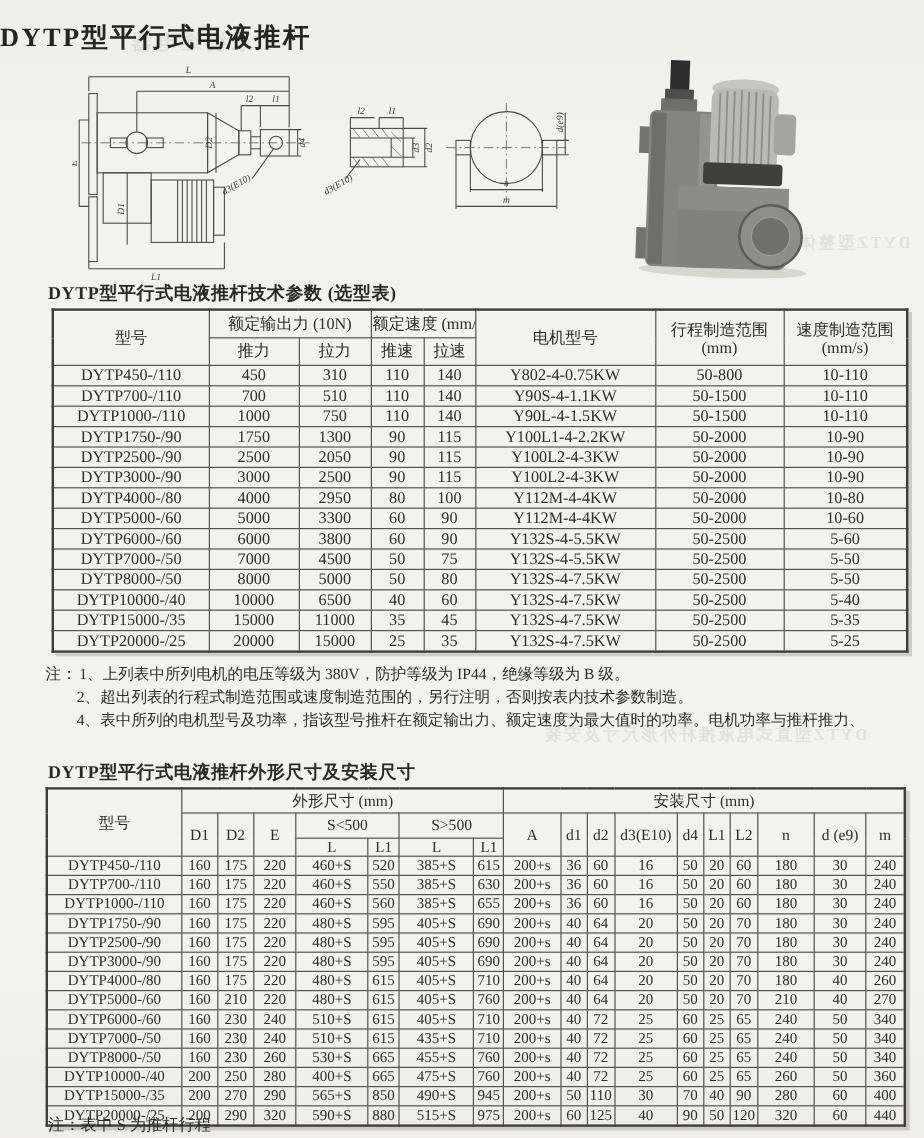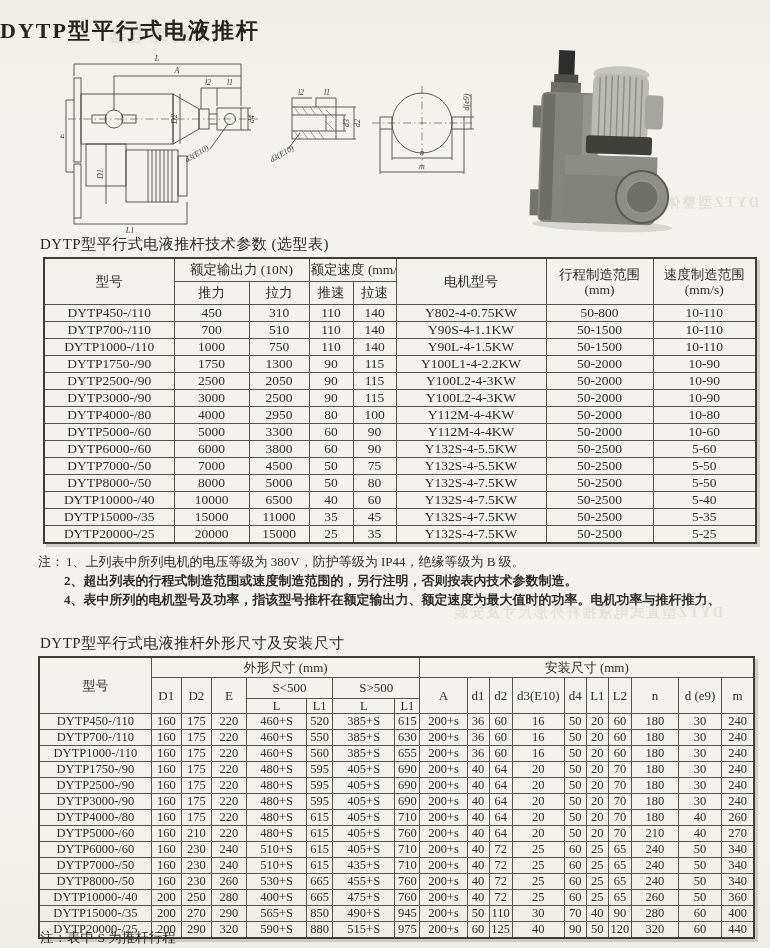--- a/index.html
+++ b/index.html
@@ -18,41 +18,41 @@
   }
   .ghost{
     position:absolute;transform:scaleX(-1);font-weight:bold;color:#8f8a82;
     opacity:.16;white-space:nowrap;filter:blur(.4px);
   }
   .ghost-tl{top:24px;left:105px;font-size:17px;letter-spacing:4px;}
   .ghost-r1{top:194px;left:568px;font-size:14px;letter-spacing:2px;}
   .ghost-r2{top:604px;left:452px;font-size:14px;letter-spacing:2px;}
   .drawing{position:absolute;left:60px;top:52px;}
   .photo{position:absolute;left:520px;top:50px;}
-  .sec-title{position:absolute;left:40px;font-size:15px;font-weight:normal;color:#2b2926;letter-spacing:.5px;}
+  .sec-title{position:absolute;left:40px;font-size:15px;font-weight:bold;color:#2b2926;letter-spacing:.5px;}
   .sec-title.s1{top:235px;}
   .sec-title.s2{top:634px;}
   table{border-collapse:collapse;table-layout:fixed;}
   th,td{border:1px solid #56524d;font-weight:normal;text-align:center;
         padding:0 1px;overflow:hidden;white-space:nowrap;}
   .t1{position:absolute;left:43px;top:257px;width:712px;
       border:2px solid #403d39;box-shadow:3px 3px 0 rgba(115,108,97,.28);}
   .t1 thead th{height:22px;font-size:13.5px;}
   .t1 tbody td{height:16px;line-height:16px;font-size:13.5px;}
   .t1 .hline{line-height:15px;font-size:13.5px;}
   .t2{position:absolute;left:38px;top:656px;width:717px;
       border:2px solid #403d39;box-shadow:3px 3px 0 rgba(115,108,97,.28);}
   .t2 thead tr.r1 th{height:19px;font-size:13px;}
   .t2 thead tr.r2 th{height:20px;font-size:13px;}
   .t2 thead tr.r3 th{height:14px;font-size:12.5px;line-height:14px;}
   .t2 tbody td{height:15px;line-height:15px;font-size:12.5px;}
   .notes{position:absolute;left:38px;top:552px;width:716px;font-size:13px;line-height:19px;color:#2e2c29;}
   .note-line{white-space:nowrap;}
   .note-line .lbl{margin-right:2px;}
-  .note-ind{padding-left:26px;font-weight:bold;}
+  .note-ind{padding-left:26px;}
   .note-ind2{padding-left:45px;}
   .footnote{position:absolute;left:40px;top:929px;font-size:13.5px;}
   svg text{font-family:"Liberation Serif","DejaVu Serif",serif;font-style:italic;
            font-size:8px;fill:#3c3936;}
 </style>
 </head>
 <body>
 
 <div class="page">
   <div class="paper-tint"></div>

